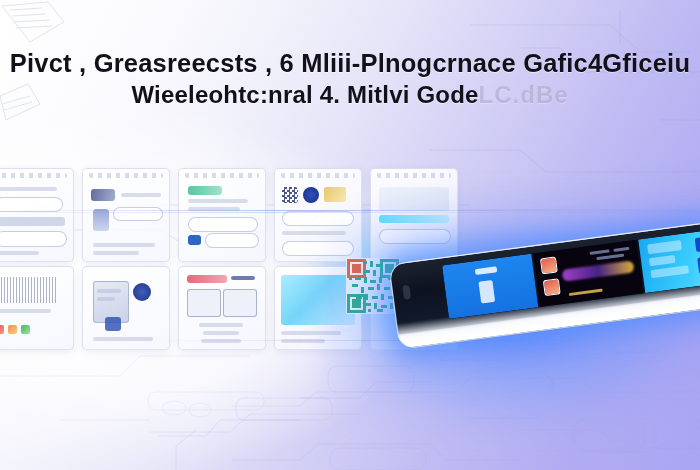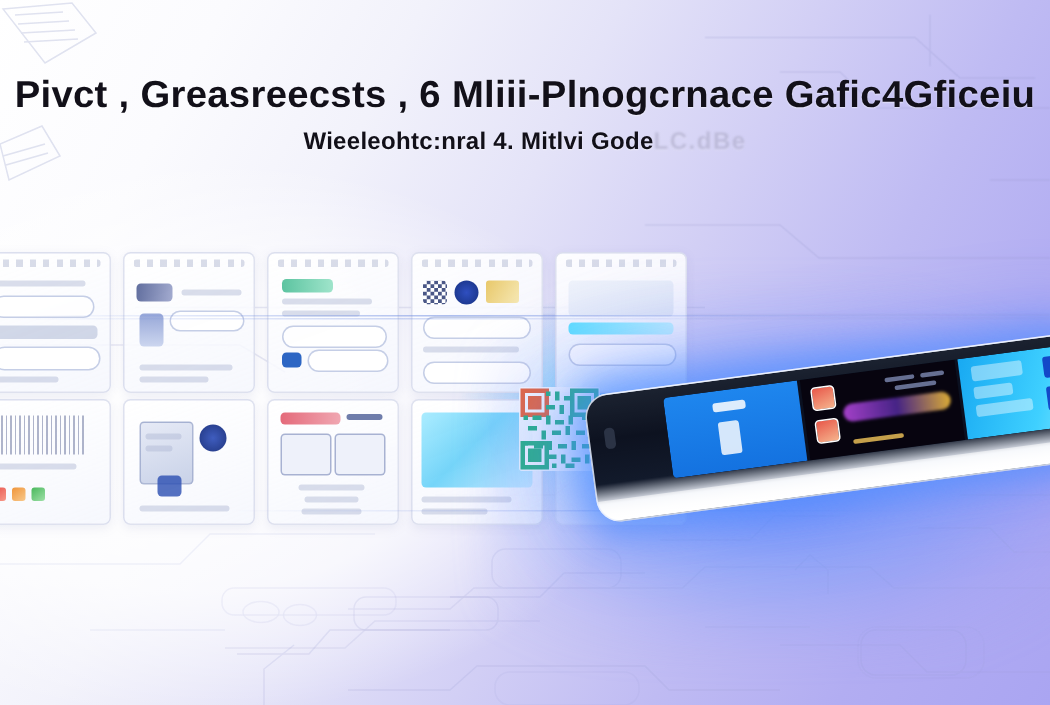--- a/index.html
+++ b/index.html
@@ -36,21 +36,21 @@
     letter-spacing:.2px;
     text-shadow:0 1px 1px rgba(255,255,255,.55);
   }
   .heading .l1{
     display:block;font-size:25px;line-height:30px;
     white-space:nowrap;
     transform:scaleX(1.02);
     filter:blur(.25px);
   }
   .heading .l2{
-    display:block;font-size:16px;line-height:30px;margin-top:2px;
+    display:block;font-size:24px;line-height:30px;margin-top:2px;
     white-space:nowrap;
     filter:blur(.25px);
   }
   .heading .ghost{
     color:#a9a7c4;opacity:.55;font-weight:bold;letter-spacing:1px;
     filter:blur(.6px);
   }
 
   
   .grid{

